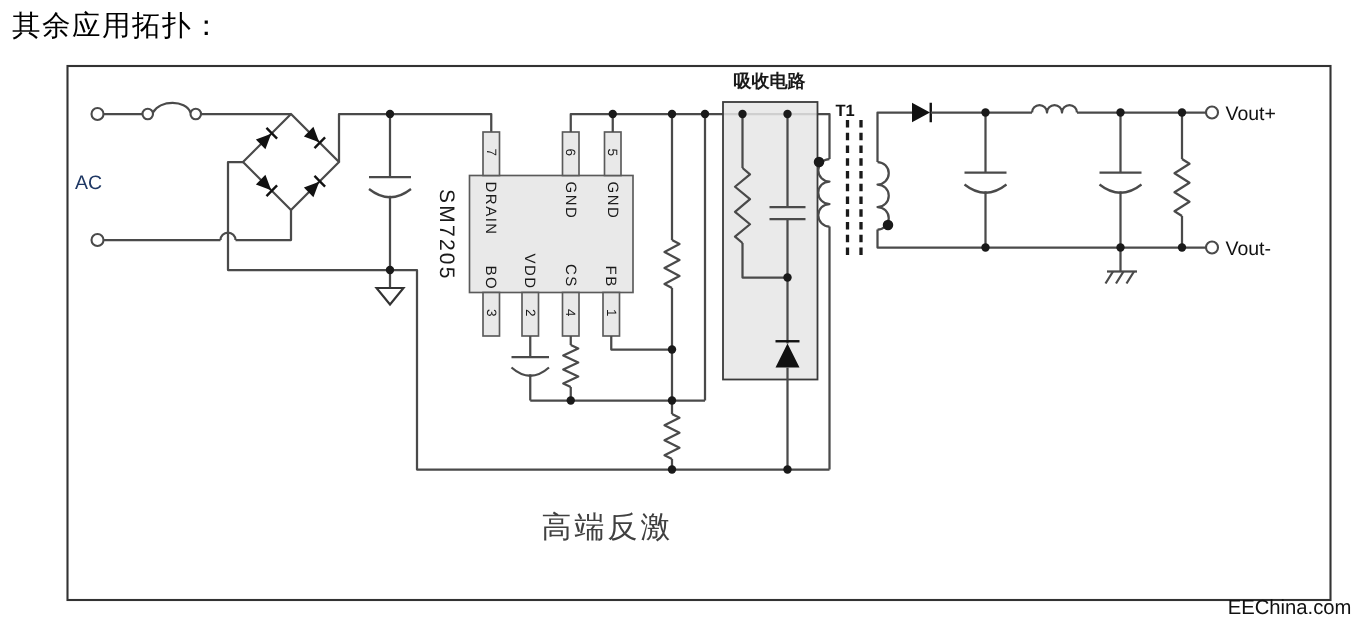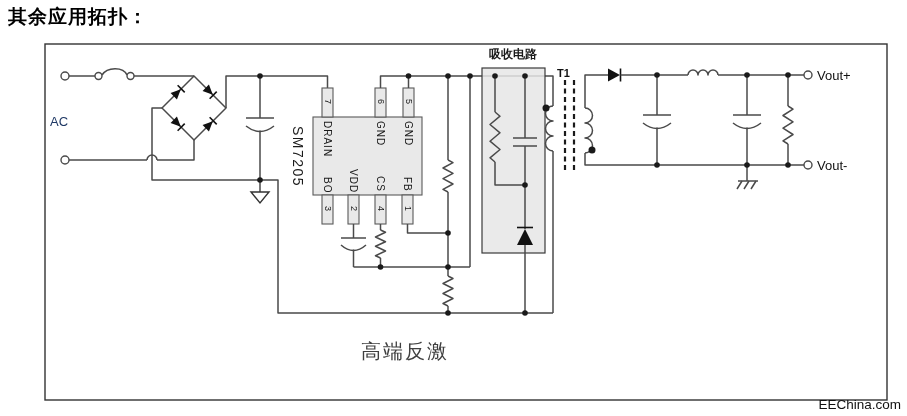--- a/index.html
+++ b/index.html
@@ -1,17 +1,17 @@
 <!DOCTYPE html>
 <html><head>
 <meta charset="utf-8">
 <style>
   html,body{margin:0;padding:0;background:#ffffff;}
   body{width:907px;height:416px;position:relative;font-family:"Liberation Sans",sans-serif;overflow:hidden;}
-  .page-title{position:absolute;left:8px;top:4px;font-size:19px;font-weight:bold;color:#000;letter-spacing:1px;}
+  .page-title{position:absolute;left:8px;top:4px;font-size:19px;font-weight:normal;color:#000;letter-spacing:1px;}
   svg{position:absolute;left:0;top:0;}
   .wire{stroke:#4a4a4a;stroke-width:1.5;fill:none;stroke-linejoin:round;}
   .thin{stroke:#4a4a4a;stroke-width:1.4;fill:none;}
   .border-rect{fill:none;stroke:#333;stroke-width:1.4;}
   .comp-stroke{stroke:#5a5a5a;stroke-width:1.1;}
   .dot{fill:#1a1a1a;stroke:none;}
   .blk{fill:#111;stroke:none;}
   .blk-bar{stroke:#111;stroke-width:1.6;}
   .core{stroke:#1a1a1a;stroke-width:2.2;stroke-dasharray:5,3.5;}
   .lbl{fill:#1a1a1a;font-size:12px;}

